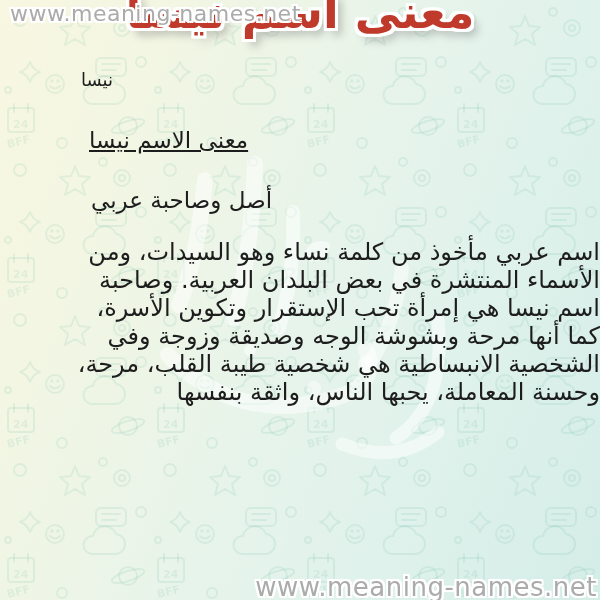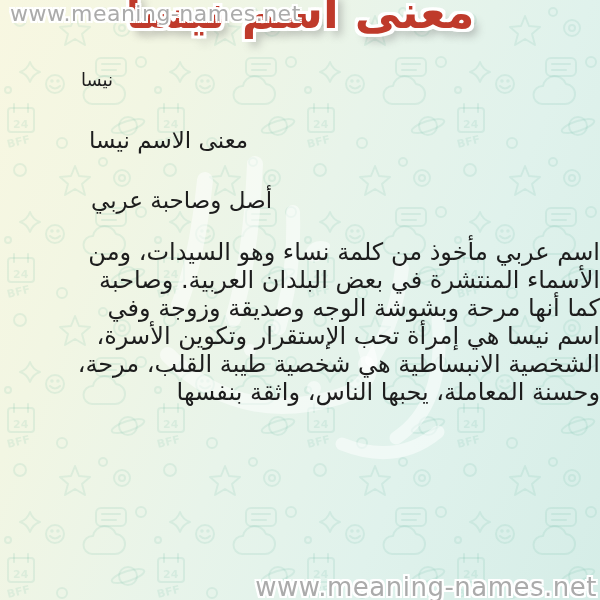--- a/index.html
+++ b/index.html
@@ -31,21 +31,21 @@
   }
   .wm-top{top:1px;left:10px;font-size:22px;}
   .wm-bottom{bottom:-2px;right:3px;font-size:26px;}
   .content{position:absolute;top:50px;left:0;right:0;z-index:3;color:#1d1d1d;margin-left:39px;}
   .content div,.content h2,.content h3{
     margin:0;padding:0;font-weight:normal;
     height:60px;line-height:60px;white-space:nowrap;
     text-align:left;
   }
   .h-name{font-size:18px;margin-left:42px !important;}
-  .h-meaning{font-size:23px;margin-left:50px !important;}
+  .h-meaning{font-size:23px;margin-left:50px !important;text-decoration:underline;}
   .h-origin{font-size:23px;margin-left:52px !important;}
   .body-line{font-size:24px;margin-left:27px !important;}
   .body-block{position:absolute;top:238px;left:0;right:0;z-index:3;color:#1d1d1d;}
 </style>
 </head>
 <body>
 
 <div class="page">
 
   <svg class="doodle-layer" width="600" height="600" xmlns="http://www.w3.org/2000/svg" aria-hidden="true">
@@ -118,21 +118,21 @@
 
   <div class="content" dir="rtl">
     <h3 class="h-name">نيسا</h3>
     <h2 class="h-meaning">معنى الاسم نيسا</h2>
     <h2 class="h-origin">أصل وصاحبة عربي</h2>
   </div>
 
   <div class="body-block" dir="rtl">
     <div class="body-line">اسم عربي مأخوذ من كلمة نساء وهو السيدات، ومن</div>
     <div class="body-line">الأسماء المنتشرة في بعض البلدان العربية. وصاحبة</div>
+    <div class="body-line">اسم نيسا هي إمرأة تحب الإستقرار وتكوين الأسرة،</div>
     <div class="body-line">كما أنها مرحة وبشوشة الوجه وصديقة وزوجة وفي</div>
-    <div class="body-line">اسم نيسا هي إمرأة تحب الإستقرار وتكوين الأسرة،</div>
     <div class="body-line">الشخصية الانبساطية هي شخصية طيبة القلب، مرحة،</div>
     <div class="body-line">وحسنة المعاملة، يحبها الناس، واثقة بنفسها</div>
   </div>
 
   <div class="wm wm-bottom">www.meaning-names.net</div>
 
 </div>
 
 </body></html>

